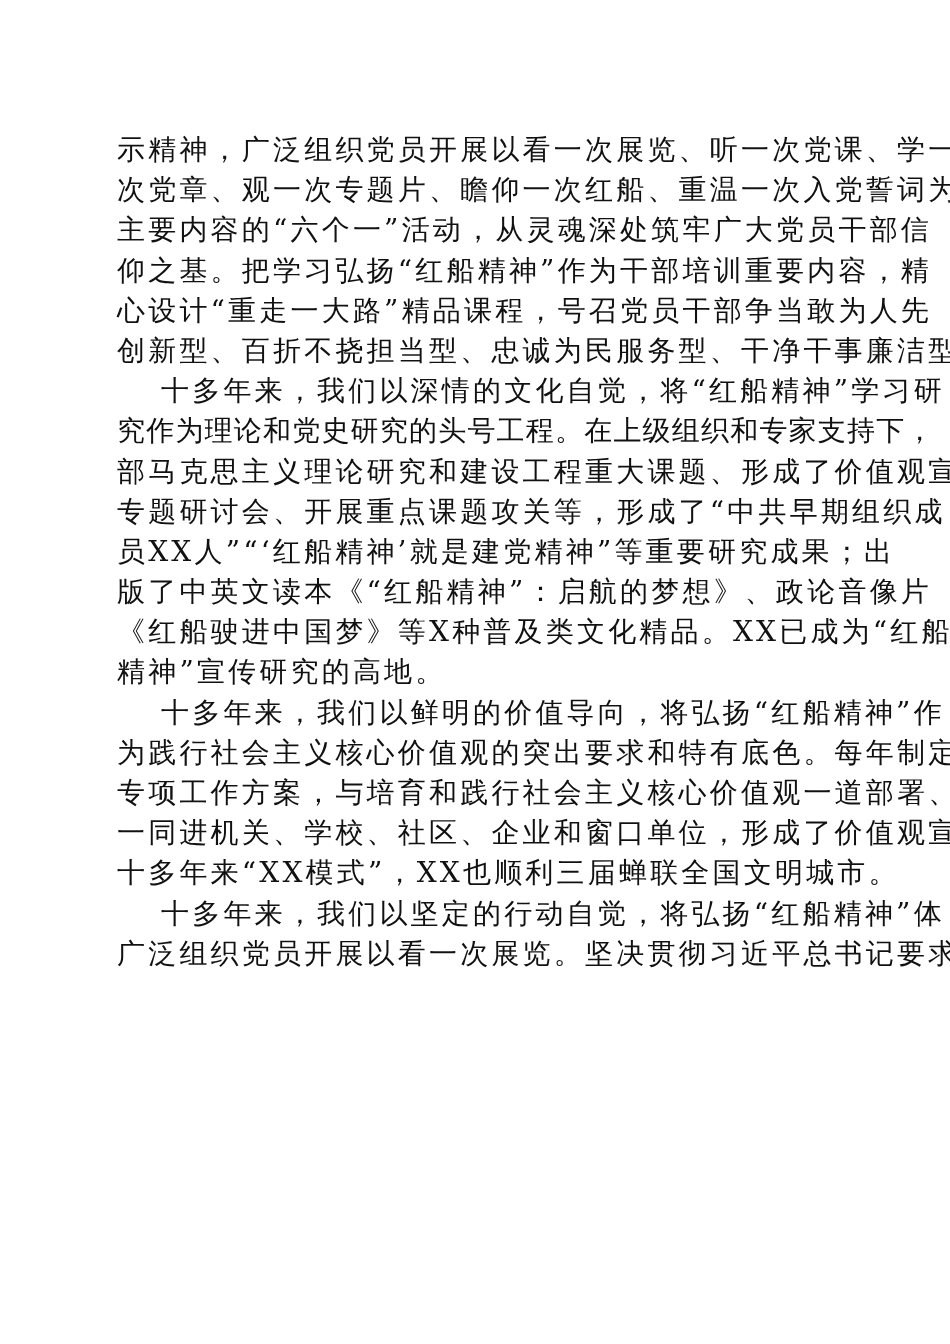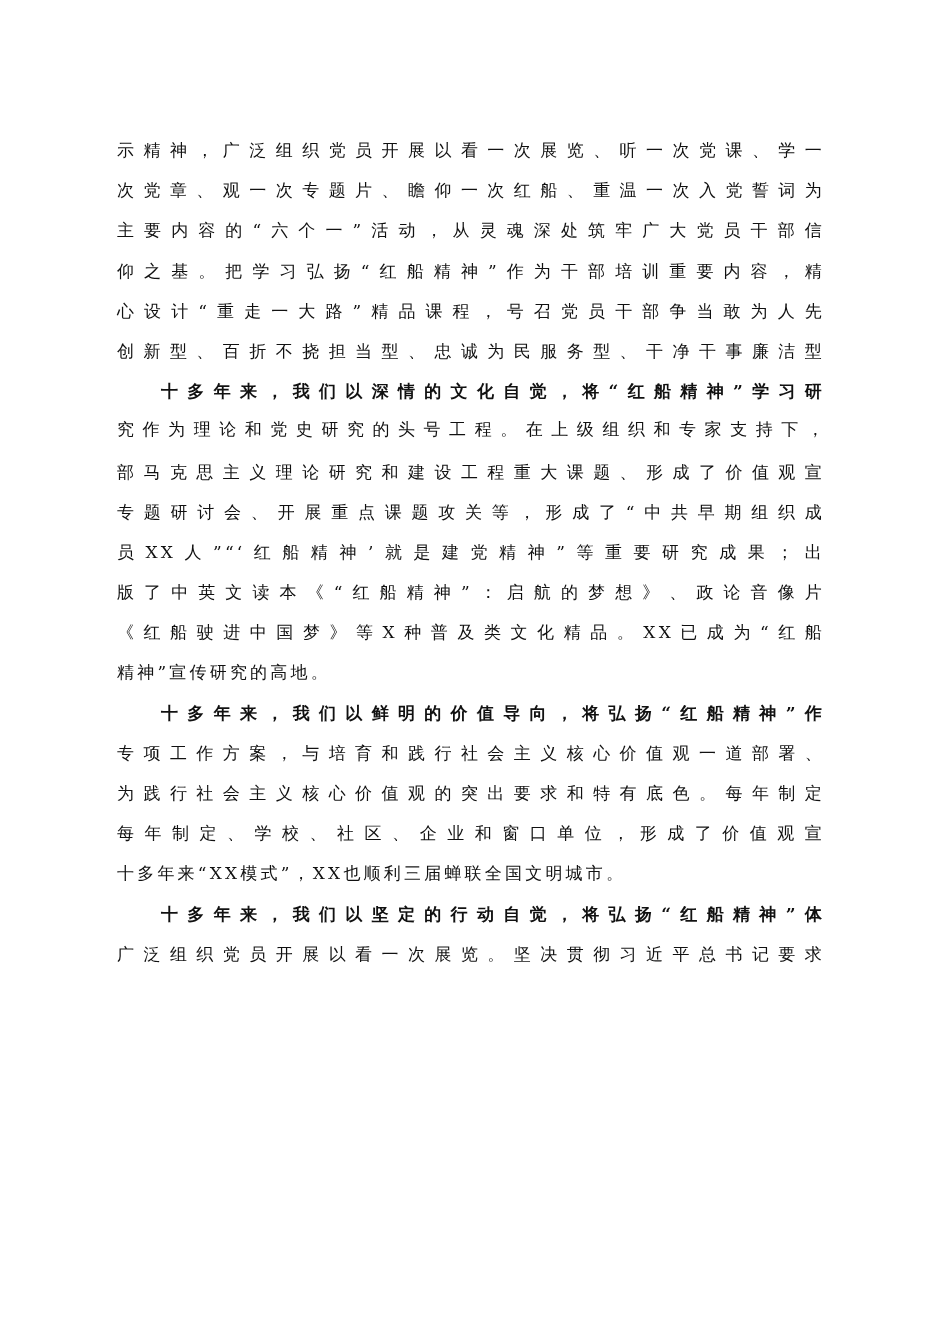--- a/index.html
+++ b/index.html
@@ -17,64 +17,63 @@
     }
     .page {
       position: absolute;
       left: 117px;
       top: 130px;
       width: 708px;
     }
     .line {
       height: 40.2px;
       line-height: 40.2px;
-      font-size: 17px;
+      font-size: 28px;
       white-space: nowrap;
       letter-spacing: 3.2px;
       text-align: justify;
       text-align-last: justify;
     }
     .line.last {
       text-align-last: left;
     }
     .line.indent {
       padding-left: 44px;
-      font-weight: bold;
     }
   </style>
 </head>
 <body>
 
 <div class="page">
 
   <div>
     <div class="line">示精神，广泛组织党员开展以看一次展览、听一次党课、学一</div>
     <div class="line">次党章、观一次专题片、瞻仰一次红船、重温一次入党誓词为</div>
     <div class="line">主要内容的“六个一”活动，从灵魂深处筑牢广大党员干部信</div>
     <div class="line">仰之基。把学习弘扬“红船精神”作为干部培训重要内容，精</div>
     <div class="line">心设计“重走一大路”精品课程，号召党员干部争当敢为人先</div>
     <div class="line">创新型、百折不挠担当型、忠诚为民服务型、干净干事廉洁型</div>
   </div>
 
   <div>
     <div class="line indent">十多年来，我们以深情的文化自觉，将“红船精神”学习研</div>
-    <div class="line" style="letter-spacing:1.2px;font-family:Liberation Mono, monospace;">究作为理论和党史研究的头号工程。在上级组织和专家支持下，</div>
+    <div class="line" style="letter-spacing:1.2px;">究作为理论和党史研究的头号工程。在上级组织和专家支持下，</div>
     <div class="line">部马克思主义理论研究和建设工程重大课题、形成了价值观宣</div>
     <div class="line">专题研讨会、开展重点课题攻关等，形成了“中共早期组织成</div>
     <div class="line">员XX人”“‘红船精神’就是建党精神”等重要研究成果；出</div>
     <div class="line">版了中英文读本《“红船精神”：启航的梦想》、政论音像片</div>
     <div class="line">《红船驶进中国梦》等X种普及类文化精品。XX已成为“红船</div>
     <div class="line last">精神”宣传研究的高地。</div>
   </div>
 
   <div>
     <div class="line indent">十多年来，我们以鲜明的价值导向，将弘扬“红船精神”作</div>
+    <div class="line">为践行社会主义核心价值观的突出要求和特有底色。每年制定</div>
     <div class="line">专项工作方案，与培育和践行社会主义核心价值观一道部署、</div>
-    <div class="line">为践行社会主义核心价值观的突出要求和特有底色。每年制定</div>
-    <div class="line">每年制定、学校、社区、企业和窗口单位，形成了价值观宣</div>
+    <div class="line">一同进机关、学校、社区、企业和窗口单位，形成了价值观宣</div>
     <div class="line last">十多年来“XX模式”，XX也顺利三届蝉联全国文明城市。</div>
   </div>
 
   <div>
     <div class="line indent">十多年来，我们以坚定的行动自觉，将弘扬“红船精神”体</div>
     <div class="line">广泛组织党员开展以看一次展览。坚决贯彻习近平总书记要求</div>
   </div>
 </div>
 
 </body></html>

